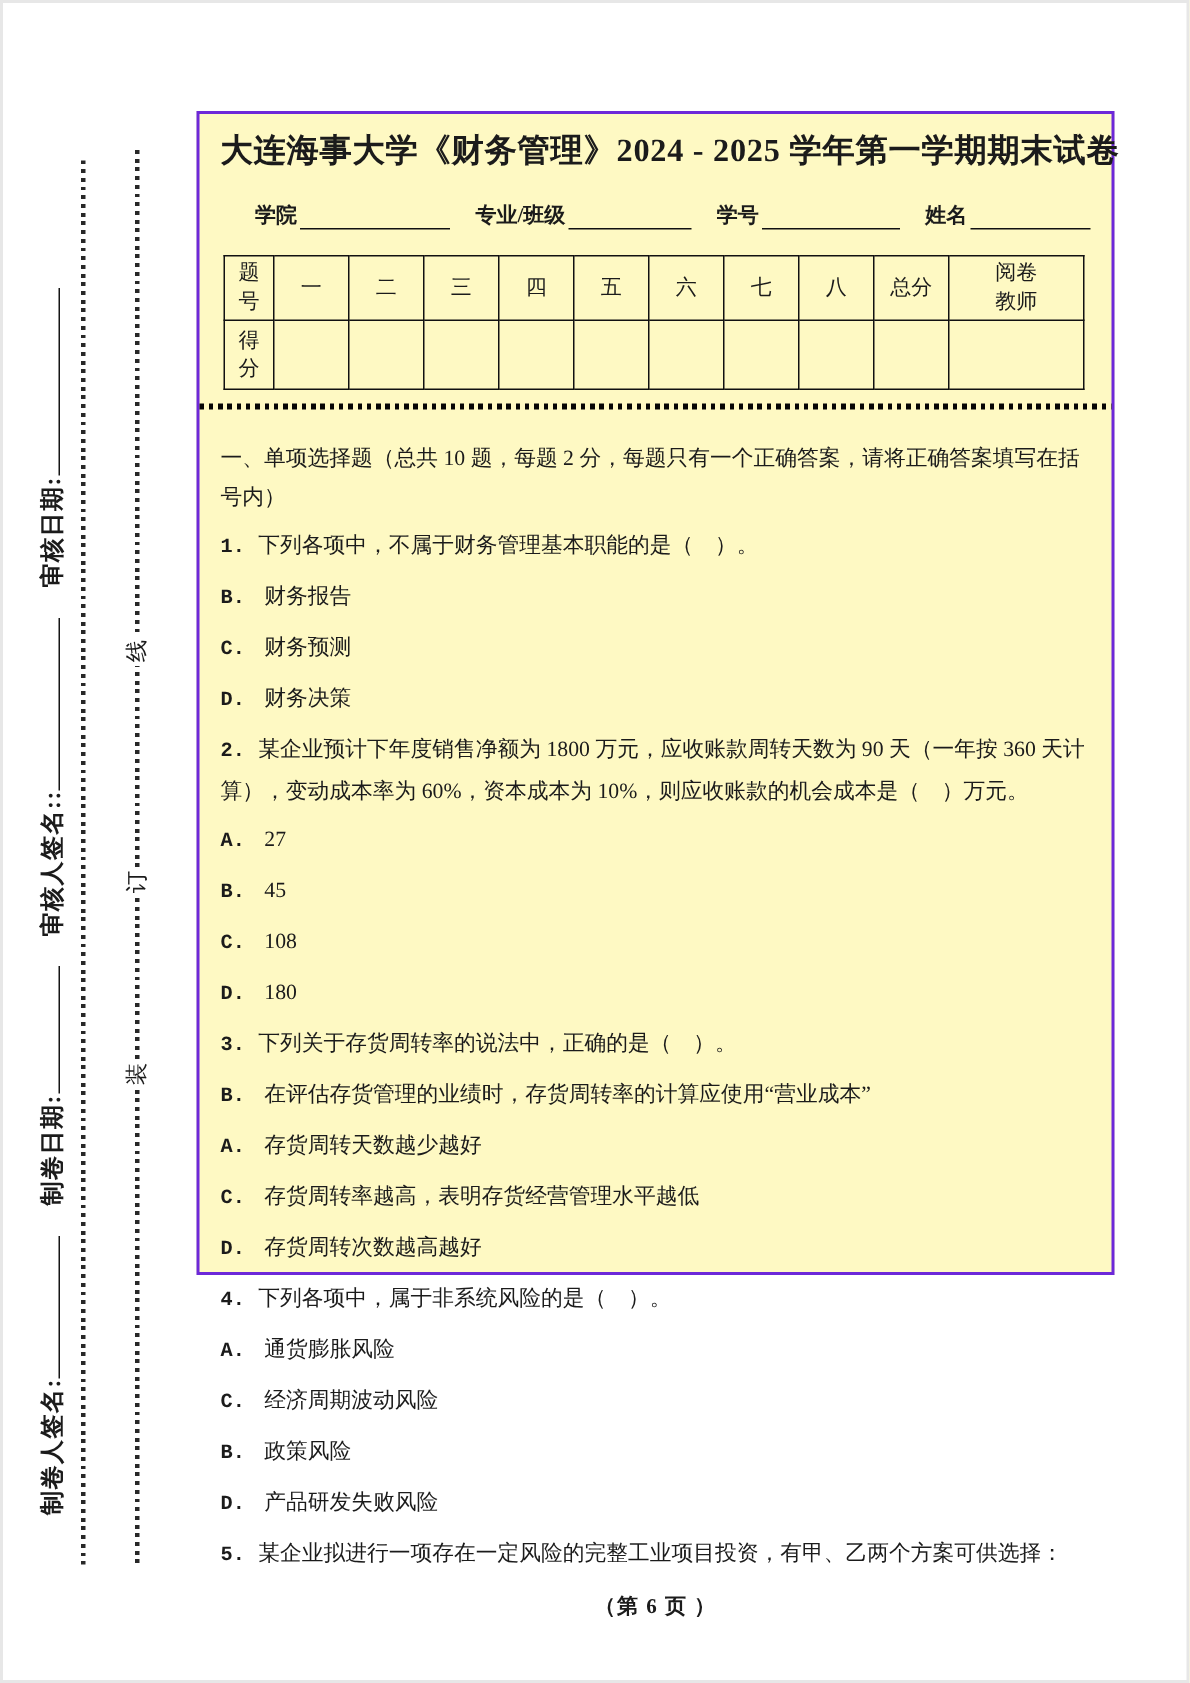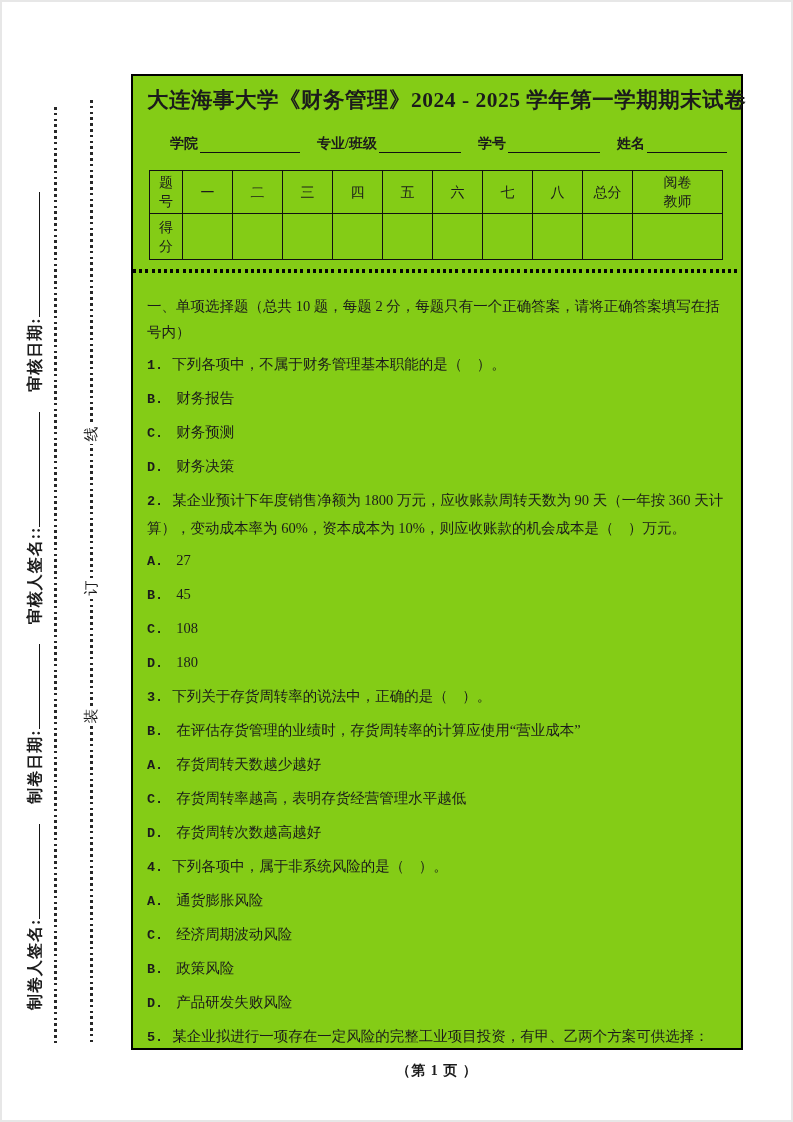--- a/index.html
+++ b/index.html
@@ -48,24 +48,24 @@
     background: #fff; z-index: 2;
     display: flex; align-items: center; justify-content: center;
     transform: rotate(-90deg);
     font-size: 15px;
   }
   .c0 { top: 424px; } .c1 { top: 578px; } .c2 { top: 706px; }
 
   
   .box {
     position: absolute; left: 131px; top: 74px;
-    width: 612px; height: 976px;
-    border: 2px solid #000000;
+    width: 612px; height: 776px;
+    border: 2px solid #6d28d9;
     padding: 0 14px;
-    background: #84cc16;
+    background: #fef9c3;
   }
   .title {
     margin: 9px 0 0; text-align: center;
     font-size: 21.5px; font-weight: bold;
     line-height: 30px; letter-spacing: 0.5px;
     white-space: nowrap;
   }
   .form-row {
     display: flex; align-items: flex-end;
     margin-top: 15px; height: 23px;
@@ -209,13 +209,13 @@
     <p class="q"><span class="pref">4.</span><span>下列各项中，属于非系统风险的是（　）。</span></p>
     <p class="opt"><span class="pref">A.</span><span>通货膨胀风险</span></p>
     <p class="opt"><span class="pref">C.</span><span>经济周期波动风险</span></p>
     <p class="opt"><span class="pref">B.</span><span>政策风险</span></p>
     <p class="opt"><span class="pref">D.</span><span>产品研发失败风险</span></p>
 
     <p class="q"><span class="pref">5.</span><span>某企业拟进行一项存在一定风险的完整工业项目投资，有甲、乙两个方案可供选择：</span></p>
   </div>
 </div>
 
-<div class="footer">（第 1 页 ）</div>
+<div class="footer">（第 6 页 ）</div>
 
 </body></html>

